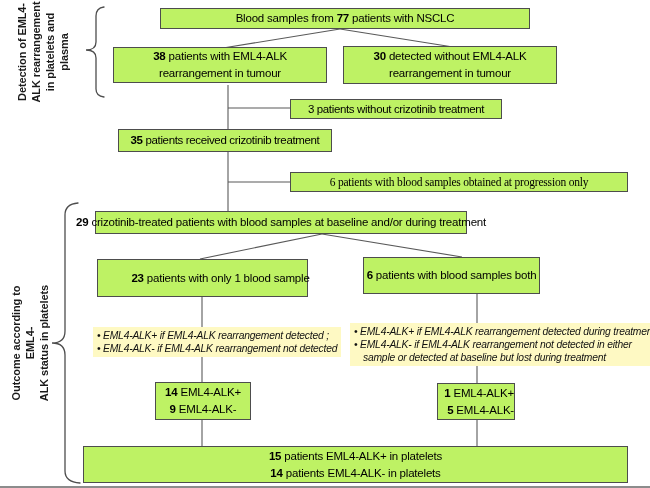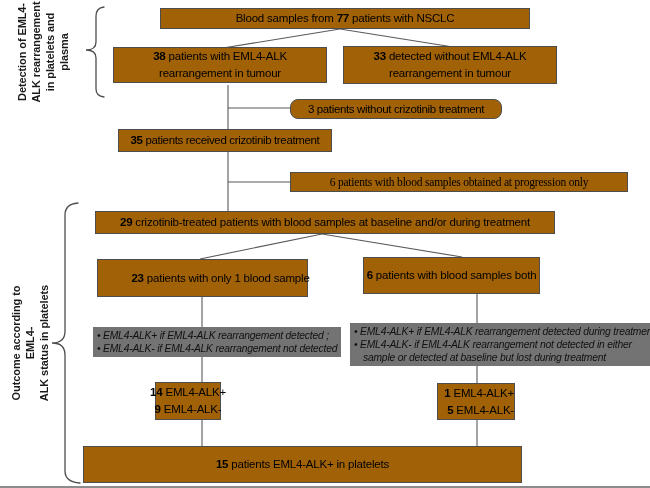--- a/index.html
+++ b/index.html
@@ -1,31 +1,31 @@
 <!DOCTYPE html>
 <html><head>
 <meta charset="utf-8">
 <style>
   html,body{margin:0;padding:0;background:#ffffff;}
   #stage{
     position:relative;width:650px;height:488px;background:#ffffff;
     font-family:"Liberation Sans",sans-serif;color:#000;overflow:hidden;
   }
   .node{
-    position:absolute;box-sizing:border-box;background:#a16207;
+    position:absolute;box-sizing:border-box;background:#bef264;
     border:1px solid #4d4d4d;display:flex;flex-direction:column;
     align-items:center;justify-content:center;
     font-size:11.5px;letter-spacing:-0.2px;line-height:17px;text-align:center;
     z-index:3;
   }
   .node .b, .ann .b{font-weight:700;}
   .node-line{white-space:nowrap;}
   svg.wires{position:absolute;left:0;top:0;z-index:1;}
   .ann{
-    position:absolute;z-index:4;background:#737373;padding:2px 4px;
+    position:absolute;z-index:4;background:#fef9c3;padding:2px 4px;
     font-style:italic;font-size:10.3px;letter-spacing:-0.2px;line-height:13px;
     color:#111;
   }
   .ann div{white-space:nowrap;}
   .ann .cont{padding-left:9px;}
   .side-label{
     position:absolute;display:flex;align-items:center;justify-content:center;
     z-index:2;
   }
   .side-label > div{
@@ -77,60 +77,61 @@
   <div class="node" style="left:160px;top:8px;width:370px;height:21px;">
     <div class="node-line"><span>Blood samples from </span><span class="b">77</span><span> patients with NSCLC</span></div>
   </div>
 
   <div class="node" style="left:113px;top:47px;width:214px;height:36px;">
     <div class="node-line"><span class="b">38</span><span> patients with  EML4-ALK</span></div>
     <div class="node-line"><span>rearrangement in tumour</span></div>
   </div>
 
   <div class="node" style="left:343px;top:46px;width:214px;height:38px;">
-    <div class="node-line"><span class="b">33</span><span> detected without  EML4-ALK</span></div>
+    <div class="node-line"><span class="b">30</span><span> detected without  EML4-ALK</span></div>
     <div class="node-line"><span>rearrangement  in tumour</span></div>
   </div>
 
-  <div class="node" style="left:290px;top:99px;width:212px;height:20px;border-radius:8px;">
+  <div class="node" style="left:290px;top:99px;width:212px;height:20px;">
     <div class="node-line" style="letter-spacing:-0.35px;"><span>3 patients without  crizotinib treatment</span></div>
   </div>
 
   <div class="node" style="left:118px;top:129px;width:214px;height:23px;">
     <div class="node-line" style="letter-spacing:-0.35px;text-align:right;"><span class="b">35</span><span> patients received crizotinib treatment</span></div>
   </div>
 
   <div class="node" style="left:290px;top:172px;width:338px;height:20px;font-family:Liberation Serif, serif;">
     <div class="node-line"><span>6 patients with blood samples obtained at progression only</span></div>
   </div>
 
-  <div class="node" style="left:95px;top:211px;width:460px;height:23px;">
+  <div class="node" style="left:95px;top:211px;width:372px;height:23px;">
     <div class="node-line"><span class="b">29</span><span> crizotinib-treated patients with blood samples at baseline and/or during treatment</span></div>
   </div>
 
   <div class="node" style="left:97px;top:259px;width:211px;height:38px;padding-left:36px;">
     <div class="node-line"><span class="b">23</span><span> patients with only 1 blood sample</span></div>
   </div>
 
   <div class="node" style="left:363px;top:257px;width:177px;height:37px;">
     <div class="node-line"><span class="b">6</span><span> patients with blood samples both</span></div>
   </div>
 
-  <div class="node" style="left:155px;top:382px;width:66px;height:38px;">
+  <div class="node" style="left:155px;top:382px;width:96px;height:38px;">
     <div class="node-line"><span class="b">14</span><span> EML4-ALK+</span></div>
     <div class="node-line"><span class="b">9</span><span> EML4-ALK-</span></div>
   </div>
 
   <div class="node" style="left:437px;top:383px;width:78px;height:37px;align-items:flex-end;">
     <div class="node-line"><span class="b">1</span><span> EML4-ALK+</span></div>
     <div class="node-line"><span class="b">5</span><span> EML4-ALK-</span></div>
   </div>
 
-  <div class="node" style="left:83px;top:446px;width:439px;height:37px;">
+  <div class="node" style="left:83px;top:446px;width:545px;height:37px;">
     <div class="node-line"><span class="b">15</span><span> patients EML4-ALK+  in platelets</span></div>
+    <div class="node-line"><span class="b">14</span><span> patients EML4-ALK-  in platelets</span></div>
   </div>
 
   <div class="ann" style="left:93px;top:327px;">
     <div>• EML4-ALK+ if EML4-ALK rearrangement detected ;</div>
     <div>• EML4-ALK- if EML4-ALK rearrangement not detected</div>
   </div>
   <div class="ann" style="left:350px;top:323px;">
     <div>• EML4-ALK+ if EML4-ALK rearrangement detected during treatment;</div>
     <div>• EML4-ALK- if EML4-ALK rearrangement not detected in either</div>
     <div class="cont">sample or detected at baseline but lost during treatment</div>

